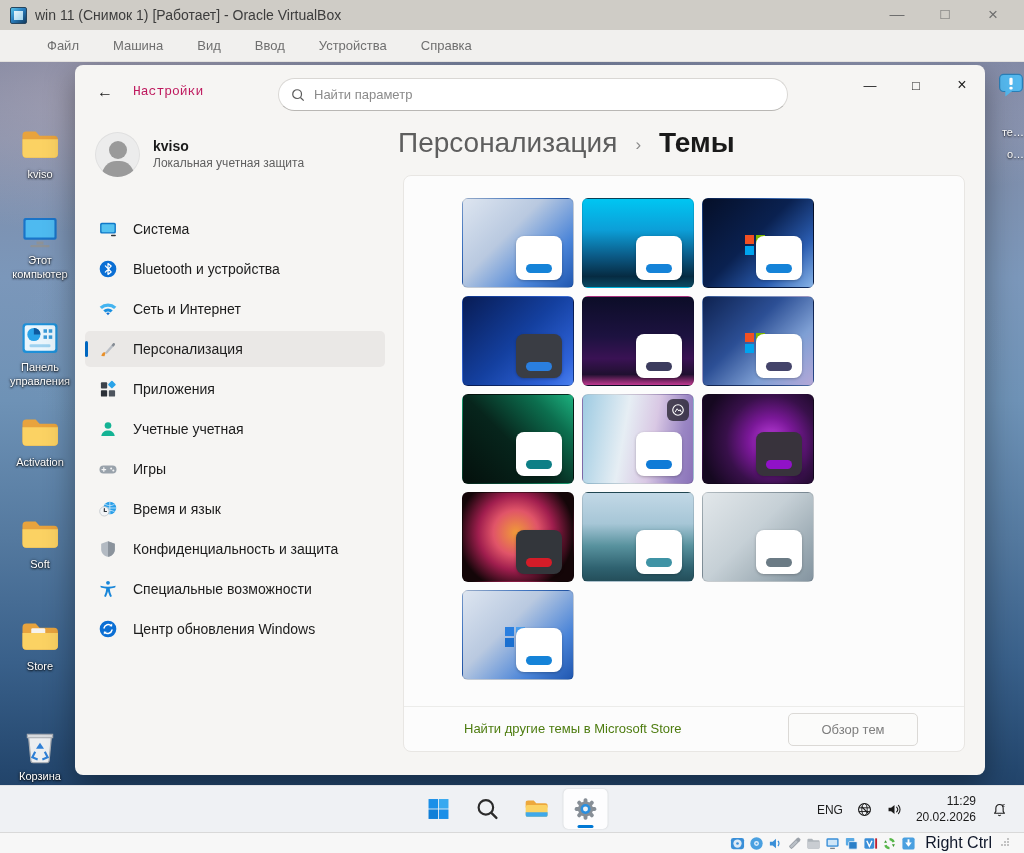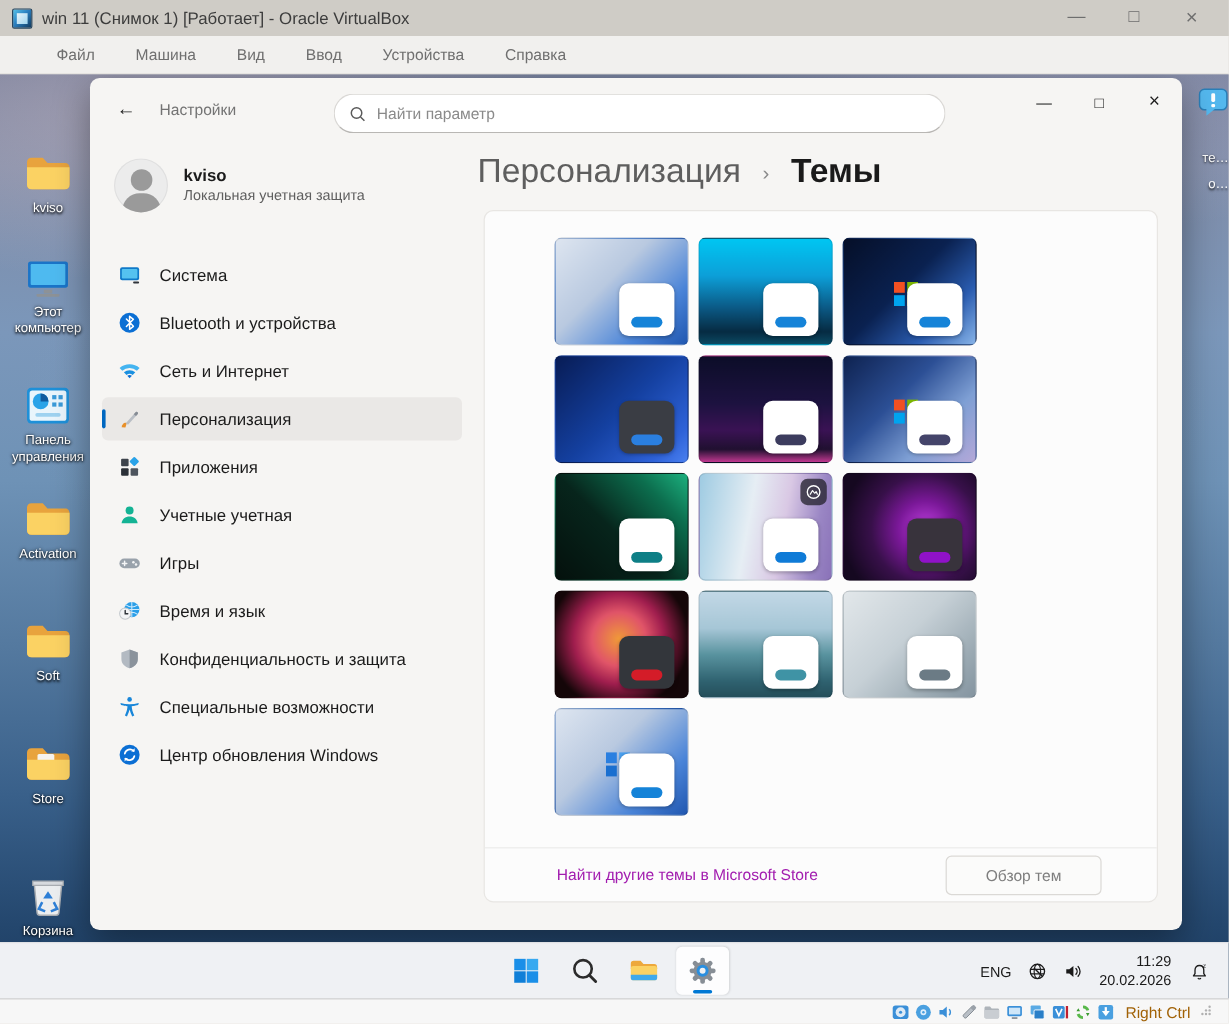--- a/index.html
+++ b/index.html
@@ -42,21 +42,21 @@
   .desk-partial .dlabel { position:absolute; right:0; font-size:11px; color:#fff;
     text-shadow:0 1px 2px rgba(0,0,0,.9); white-space:nowrap; }
 
   
   #settings { position:absolute; left:75px; top:3px; width:910px; height:710px;
     background:#f6f5f3; border-radius:8px; box-shadow:0 10px 30px rgba(0,0,0,.38);
     overflow:hidden; }
   .st-header { position:absolute; left:0; top:0; width:100%; height:52px; }
   .st-back { position:absolute; left:16px; top:15px; width:28px; height:24px; text-align:center;
     font-size:16px; color:#1b1b1b; line-height:24px; border-radius:4px; }
-  .st-apptitle { position:absolute; left:58px; top:19px; font-size:13px; color:#737373; }
+  .st-apptitle { position:absolute; left:58px; top:19px; font-size:13px; color:#be185d;font-family:Liberation Mono, monospace; }
   .st-search { position:absolute; left:203px; top:13px; width:510px; height:33px;
     background:#ffffff; border:1px solid #d9d7d4; border-bottom-color:#b9b7b4;
     border-radius:17px; display:flex; align-items:center; padding:0 12px; }
   .st-search svg { width:14px; height:14px; margin-right:9px; flex:0 0 auto; }
   .st-search input { border:none; outline:none; background:transparent; font-size:13px;
     color:#1b1b1b; width:100%; font-family:inherit; }
   .st-search input::placeholder { color:#8a8a8a; }
   .st-caption { position:absolute; right:0; top:0; display:flex; }
   .st-caption span { width:46px; height:40px; display:flex; align-items:center; justify-content:center;
     font-size:13px; color:#1b1b1b; }
@@ -102,21 +102,21 @@
     height:9px; border-radius:4.5px; }
   .tt-logo { position:absolute; right:48px; bottom:32px; width:20px; height:20px; display:grid;
     grid-template-columns:9px 9px; grid-auto-rows:9px; gap:2px; }
   .tt-logo i { display:block; }
   .tt-badge { position:absolute; right:4px; top:4px; width:22px; height:22px; border-radius:6px;
     background:rgba(38,36,48,.78); display:flex; align-items:center; justify-content:center; }
   .tt-badge svg { width:14px; height:14px; }
 
   .card-divider { position:absolute; left:0; top:530px; width:100%; height:1px; background:#ececea; }
   .card-footer { position:absolute; left:0; top:531px; width:100%; height:45px; }
-  .cf-text { position:absolute; left:60px; top:14px; font-size:13px; color:#a21caf; }
+  .cf-text { position:absolute; left:60px; top:14px; font-size:13px; color:#4d7c0f; }
   .cf-btn { position:absolute; right:46px; top:6px; width:130px; height:33px;
     background:#fbfbfa; border:1px solid #dbd9d6; border-radius:5px; font-size:13px;
     color:#7e7e7e; display:flex; align-items:center; justify-content:center; font-family:inherit; }
 
   
   #taskbar { position:absolute; left:0; top:723px; width:1024px; height:47px;
     background:#eff1f4; border-top:1px solid #e0e2e5; }
   .tb-center { position:absolute; left:50%; top:3px; transform:translateX(-50%); display:flex; gap:5px; }
   .tb-btn { position:relative; width:44px; height:40px; border-radius:5px; display:flex;
     align-items:center; justify-content:center; }
@@ -128,21 +128,21 @@
     gap:13px; padding-right:16px; }
   .tb-lang { font-size:12px; color:#1b1b1b; }
   .tb-tray svg { width:17px; height:17px; }
   .tb-clock { text-align:right; font-size:12px; color:#1b1b1b; line-height:1.3; }
 
   
   #vbox-status { position:absolute; left:0; top:832px; width:1024px; height:21px;
     background:#f7f7f7; border-top:1px solid #d9d9d9; display:flex; align-items:center;
     justify-content:flex-end; gap:4px; padding-right:14px; }
   #vbox-status .sico { width:15px; height:15px; }
-  .vs-hostkey { font-size:13px; color:#a16207; margin-left:5px; }
+  .vs-hostkey { font-size:16px; color:#0f172a; margin-left:5px; }
   .vs-grip { width:10px; height:12px; margin-left:4px; }
 </style>
 </head>
 <body>
 
 <div id="stage">
 
   <div class="vbox-titlebar">
     <span class="vbox-appicon"></span>
     <span class="vbox-title">win 11 (Снимок 1) [Работает] - Oracle VirtualBox</span>

